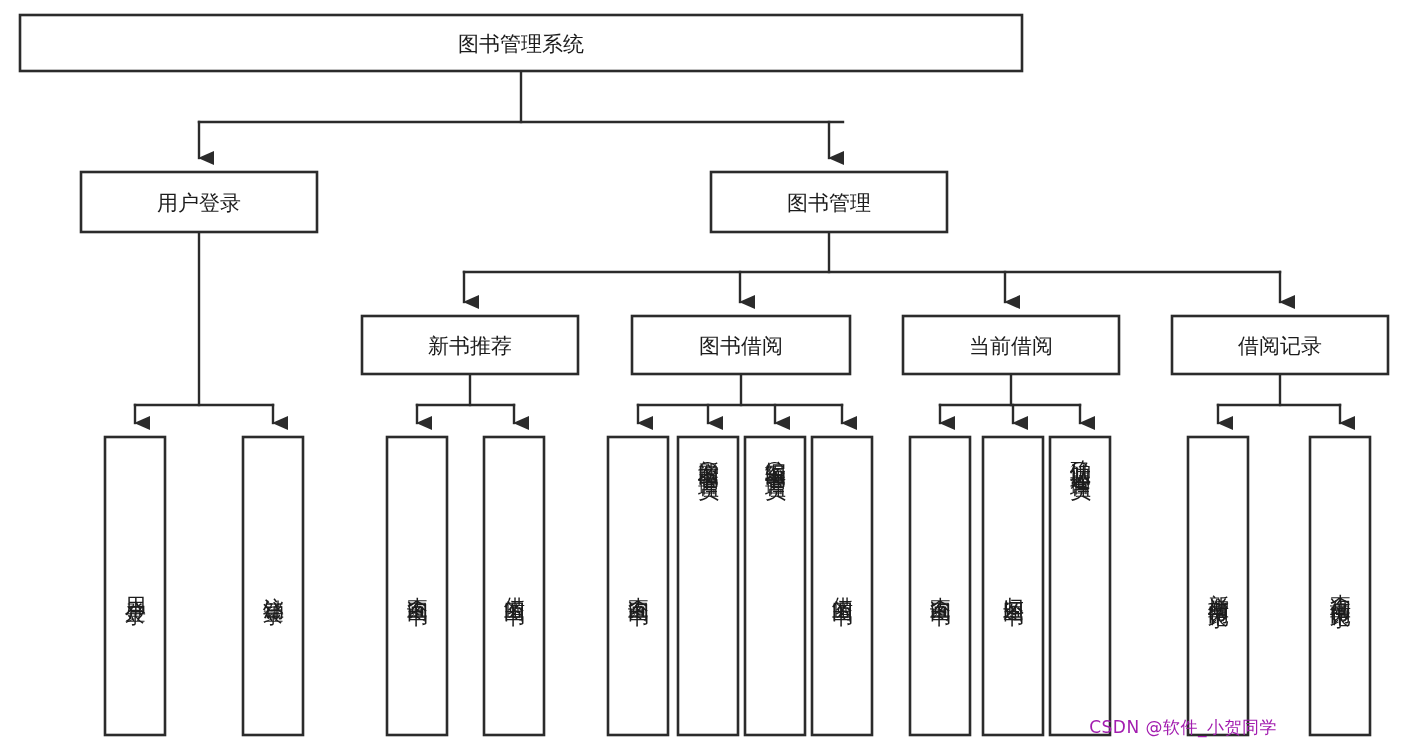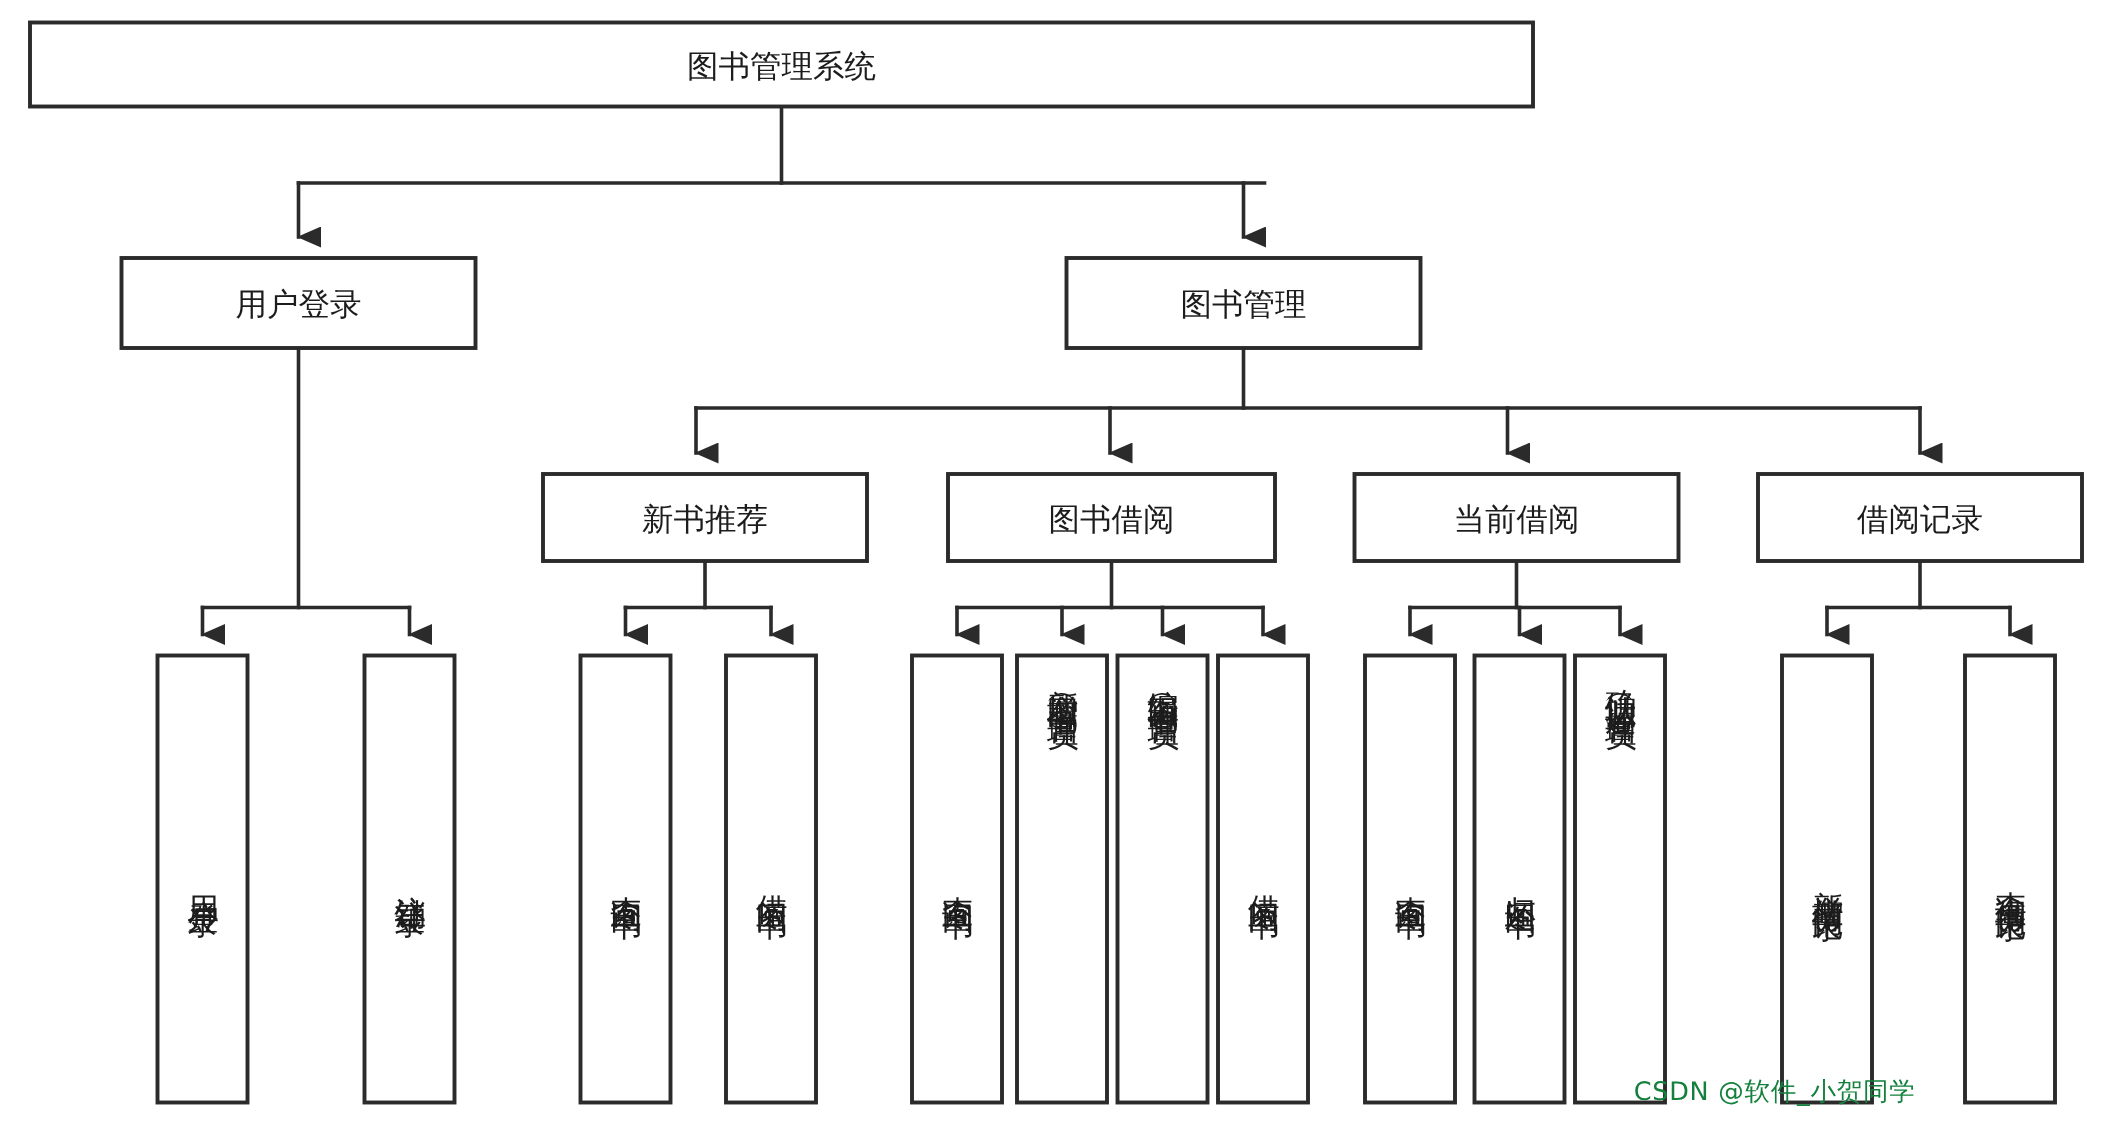--- a/index.html
+++ b/index.html
@@ -65,21 +65,21 @@
     color: #1c1c1c;
     white-space: nowrap;
     text-align: center;
   }
   #watermark {
     position: absolute;
     right: 14px;
     bottom: 8px;
     font-family: "DejaVu Sans", "Liberation Sans", sans-serif;
     font-size: 17px;
-    color: #15803d;
+    color: #a21caf;
     letter-spacing: 0.5px;
     white-space: nowrap;
   }
 </style>
 </head>
 <body>
 
 <div id="diagram-root">
 
   <svg id="tree-svg" viewBox="0 0 1405 747" xmlns="http://www.w3.org/2000/svg">

